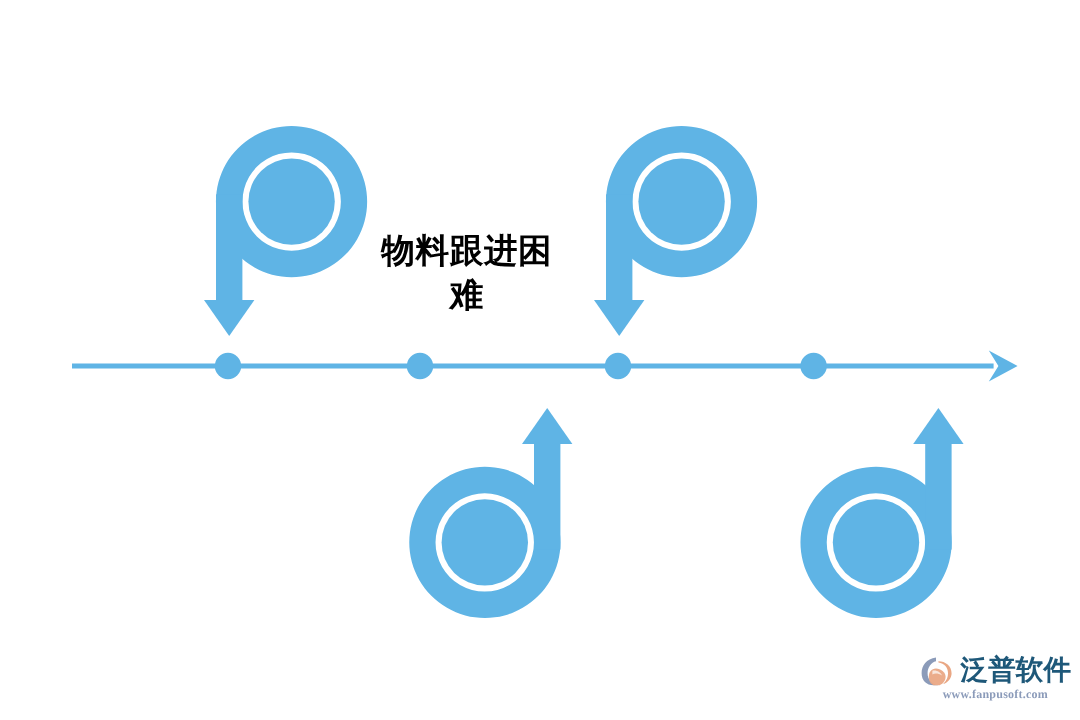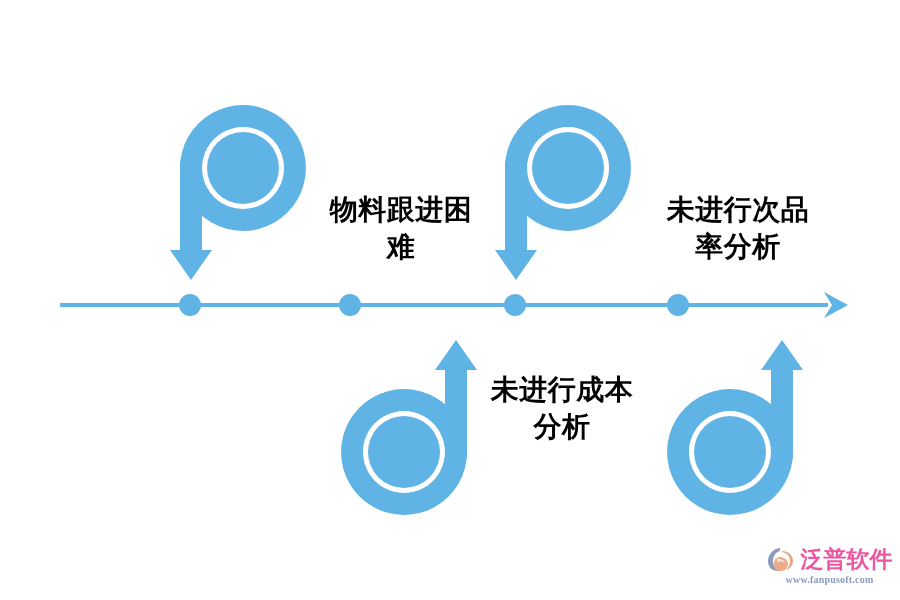--- a/index.html
+++ b/index.html
@@ -50,21 +50,21 @@
     font-size: 28px;
     line-height: 1.32;
     text-align: center;
     letter-spacing: 0.5px;
     white-space: pre-line;
   }
   .label-above { }
   .label-below { }
 
   .label-1 { left: 60px;  top: 376px; width: 250px; }
-  .label-2 { left: 308px; top: 192px; width: 186px; font-family: Liberation Serif, serif; }
+  .label-2 { left: 296px; top: 192px; width: 186px; font-family: Liberation Serif, serif; }
   .label-3 { left: 462px; top: 372px; width: 200px; }
   .label-4 { left: 638px; top: 192px; width: 200px; }
 
   
   .watermark {
     position: absolute;
     left: 762px;
     top: 536px;
     width: 135px;
     height: 58px;
@@ -77,21 +77,21 @@
   .wm-row {
     display: flex;
     align-items: center;
     gap: 4px;
   }
   .wm-mark { width: 30px; height: 28px; flex: 0 0 auto; }
   .wm-mark svg { display: block; }
   .wm-name {
     font-size: 23px;
     font-weight: bold;
-    color: #ec4899;
+    color: #0c4a6e;
     font-family: "DejaVu Sans", "Liberation Sans", sans-serif;
     letter-spacing: 0px;
     line-height: 1;
   }
   .wm-url {
     margin-top: 2px;
     font-size: 10px;
     font-weight: bold;
     color: #8293b4;
     font-family: "Liberation Serif", "DejaVu Serif", serif;
@@ -181,25 +181,21 @@
         <rect x="12" y="62" width="22" height="98"></rect>
         <polygon points="2,150 44,150 23,180"></polygon>
       </g>
     </svg>
   </div>
 
 
   <div class="label label-above label-2">物料跟进困
 难</div>
 
-  <div class="label label-below label-3">未进行成本
-分析</div>
-
-  <div class="label label-above label-4">未进行次品
-率分析</div>
+
 
   <div class="watermark">
     <div class="wm-row">
       <span class="wm-mark">
         <svg viewBox="0 0 30 28" width="30" height="28" xmlns="http://www.w3.org/2000/svg">
           <path d="M13 3 C5 4 1 10 1 16 C1 22 5 26 11 26 L15 26 C9 25 6 21 6 16 C6 11 9 7 13 6 Z" fill="#8293b4"></path>
           <path d="M15 6 C21 6 26 10 26 16 C26 20 23 24 19 25 C22 22 23 19 23 16 C23 11 20 8 15 7 Z" fill="#e8a07a"></path>
           <path d="M13 12 C17 12 21 15 21 19 C21 22 19 25 16 26 L11 26 C8 25 7 22 7 19 C7 15 9 12 13 12 Z" fill="#e8a07a" opacity="0.95"></path>
           <path d="M10 14 C13 13 17 15 18 18 C15 16 12 16 10 17 Z" fill="#ffffff" opacity="0.7"></path>
         </svg>

